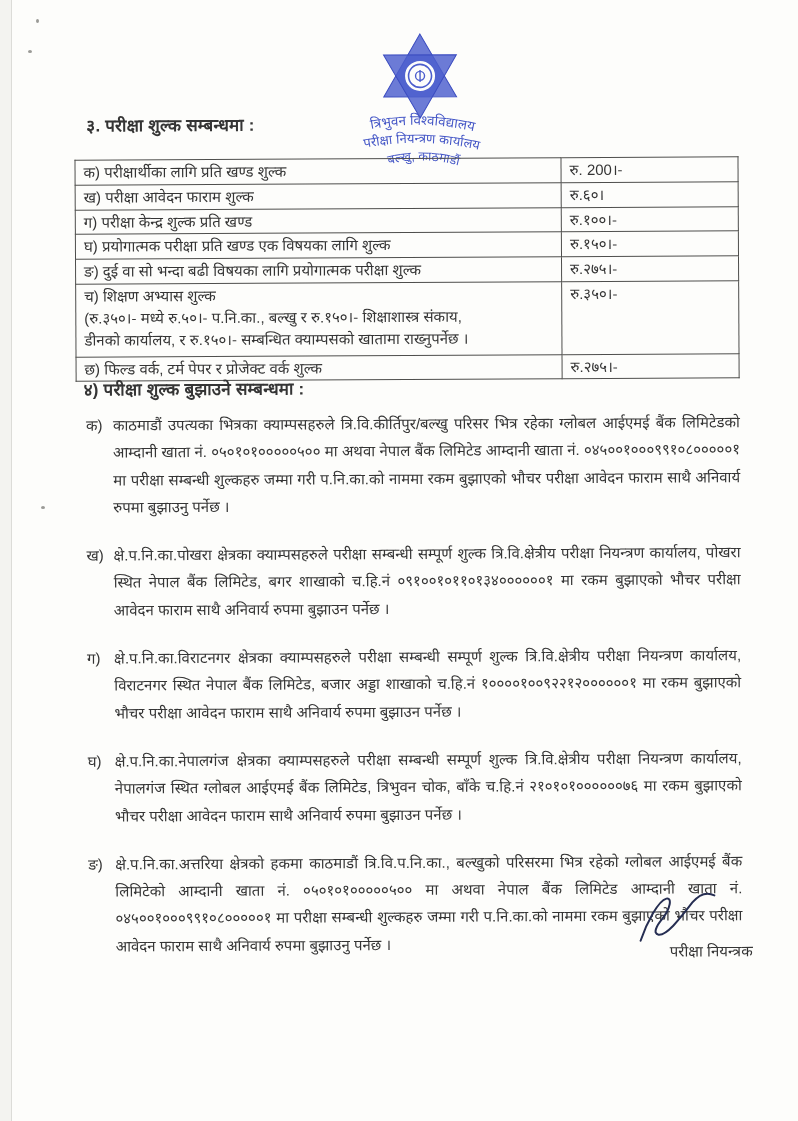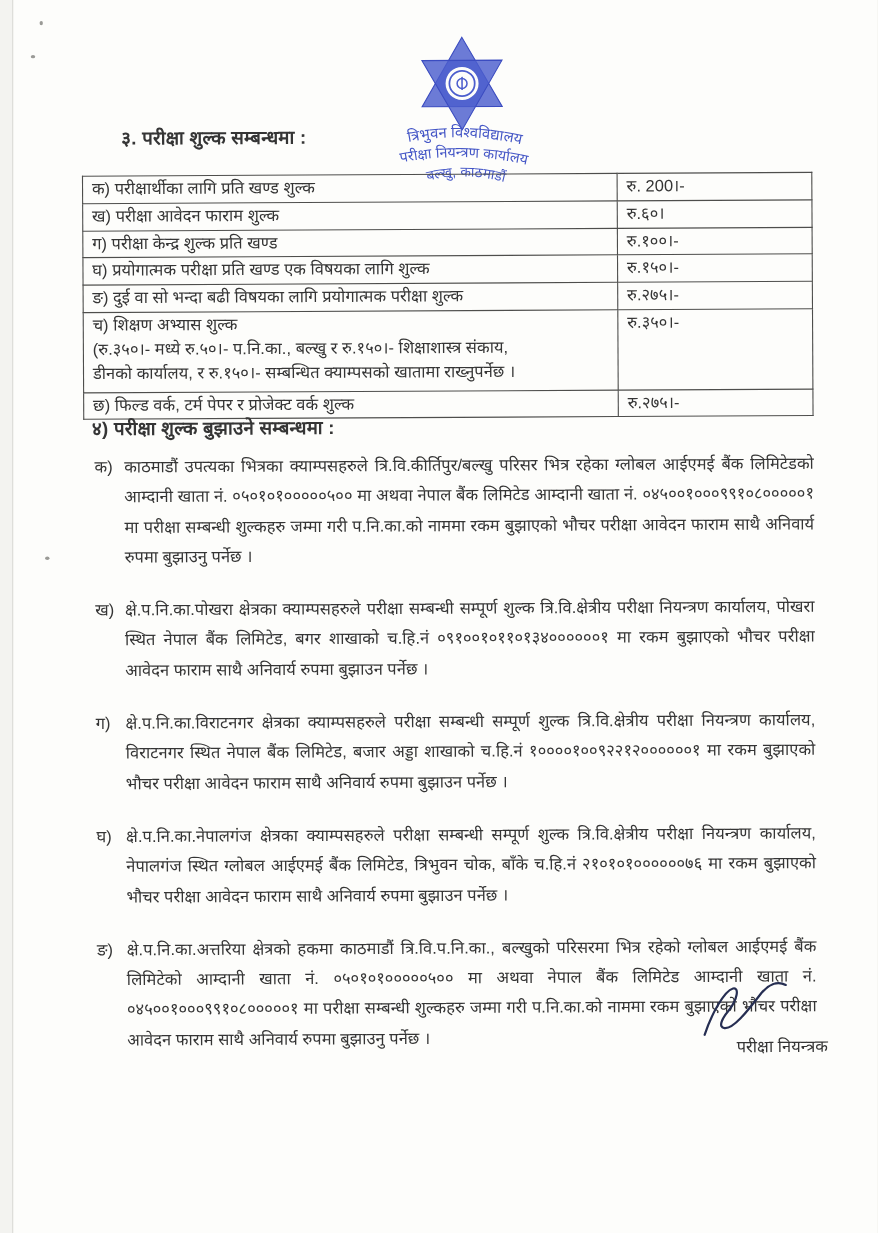--- a/index.html
+++ b/index.html
@@ -16,21 +16,21 @@
     position:absolute;left:0;top:0;width:11px;height:1121px;
     background:#f3f3f0;border-right:1px solid #dcdcd8;
   }
   .speck{position:absolute;background:#9a9a96;border-radius:50%;}
   .content{position:absolute;left:0;top:0;width:798px;height:1121px;transform:rotate(-0.3deg);transform-origin:50% 40%;}
 
   
   .stamp{position:absolute;left:330px;top:14px;width:190px;height:160px;}
 
   
-  .h3{position:absolute;left:88px;top:112px;font-size:17px;font-weight:bold;letter-spacing:.2px;margin-left:24px;}
+  .h3{position:absolute;left:88px;top:112px;font-size:17px;font-weight:bold;letter-spacing:.2px;}
   .h4{position:absolute;left:84px;top:376px;font-size:17px;font-weight:bold;letter-spacing:.2px;}
 
   
   .fee-table{
     position:absolute;left:76px;top:158px;width:664px;
     border-collapse:collapse;font-size:15px;
   }
   .fee-table td{
     border:1.3px solid #4e4e4c;
     padding:1px 8px;vertical-align:top;line-height:1.45;

